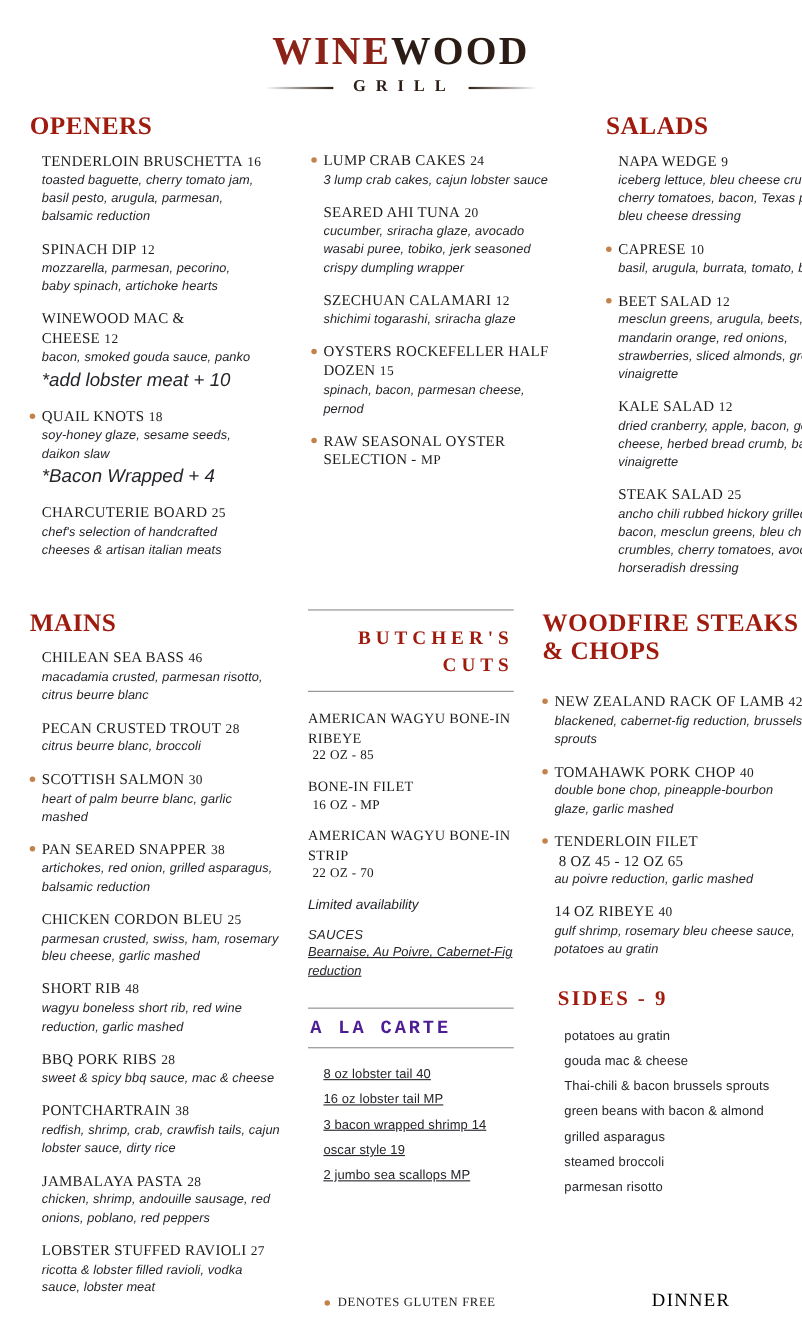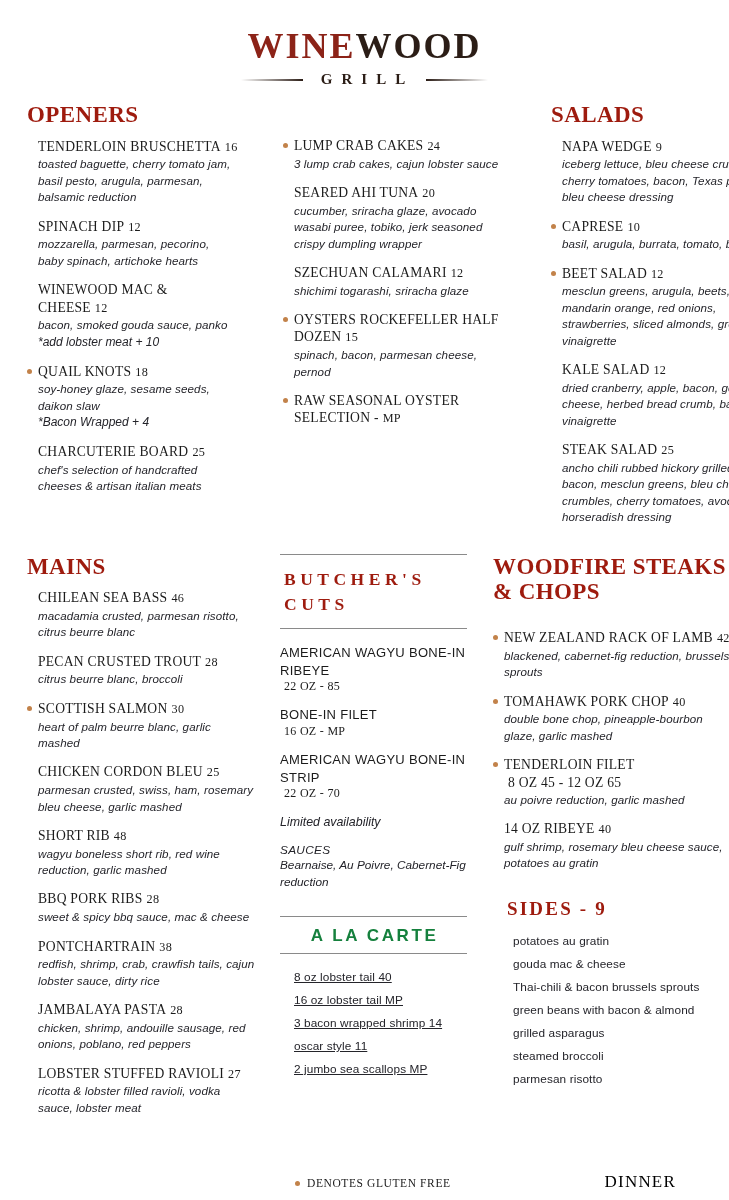--- a/index.html
+++ b/index.html
@@ -80,21 +80,21 @@
     font-style: italic;
     font-size: 11.6px;
     line-height: 1.42;
     color: #24242a;
     letter-spacing: 0.1px;
     margin-top: 1px;
   }
   .item-note {
     font-family: "Liberation Sans", sans-serif;
     font-style: italic;
-    font-size: 12px;
+    font-size: 17px;
     line-height: 1.42;
     color: #24242a;
   }
   .gf::before {
     content: "";
     position: absolute;
     left: 0px;
     top: 6px;
     width: 5px;
     height: 5px;
@@ -136,27 +136,27 @@
   .col-steaks { padding-left: 14px; }
 
   
   .rule { height: 1px; background: #8a8a8a; width: 100%; }
   .butcher-title {
     font-family: "Liberation Serif", serif;
     font-weight: bold;
     color: #9e1b0e;
     font-size: 17.5px;
     letter-spacing: 4.5px;
-    text-align: left;
+    text-align: right;
     line-height: 1.45;
     padding: 12px 0 11px 4px;
   }
   .cut { margin-bottom: 12px; }
   .cut-name {
-    font-family: Liberation Sans, sans-serif;
+    font-family: Liberation Serif, serif;
     font-size: 13px;
     letter-spacing: 0.3px;
     line-height: 1.35;
     color: #1b1b1b;
   }
   .cut-size {
     font-family: "Liberation Serif", serif;
     font-size: 12px;
     letter-spacing: 0.3px;
     color: #1b1b1b;
@@ -175,31 +175,32 @@
     font-size: 11.8px;
     color: #24242a;
     letter-spacing: 0.3px;
   }
   .sauces-body {
     font-family: "Liberation Sans", sans-serif;
     font-style: italic;
     font-size: 11.8px;
     line-height: 1.4;
     color: #24242a;
+    text-decoration: underline;
   }
 
   
   .alc-wrap { margin-top: 26px; }
   .alc-title {
-    font-family: Liberation Sans, sans-serif;
-    font-weight: bold;
-    color: #15803d;
+    font-family: Liberation Mono, monospace;
+    font-weight: bold;
+    color: #4c1d95;
     font-size: 17px;
     letter-spacing: 2.6px;
-    text-align: center;
+    text-align: left;
     padding: 9px 0 7px 2px;
   }
   .alc-list { padding: 12px 0 0 14px; }
   .alc-item {
     font-family: "Liberation Sans", sans-serif;
     font-size: 11.8px;
     color: #24242a;
     line-height: 1.95;
     letter-spacing: 0.1px;
     text-decoration: underline;
@@ -220,21 +221,21 @@
     font-size: 11.8px;
     color: #24242a;
     line-height: 1.95;
     letter-spacing: 0.1px;
     padding-left: 6px;
   }
 
   
   .footer {
     position: absolute;
-    left: 0; right: 0; bottom: 8px;
+    left: 0; right: 12px; bottom: 8px;
     display: flex;
     align-items: baseline;
     padding: 0 18px 0 0;
   }
   .footer-gf {
     font-family: "Liberation Serif", serif;
     font-size: 11.5px;
     letter-spacing: 0.6px;
     color: #1b1b1b;
     margin-left: 295px;
@@ -365,20 +366,24 @@
             <div class="item-title">CHILEAN SEA BASS<span class="price">46</span></div>
             <div class="item-desc">macadamia crusted, parmesan risotto, citrus beurre blanc</div>
           </div>
           <div class="item">
             <div class="item-title">PECAN CRUSTED TROUT<span class="price">28</span></div>
             <div class="item-desc">citrus beurre blanc, broccoli</div>
           </div>
           <div class="item gf">
             <div class="item-title">SCOTTISH SALMON<span class="price">30</span></div>
             <div class="item-desc">heart of palm beurre blanc, garlic mashed</div>
+          </div>
+          <div class="item gf">
+            <div class="item-title">PAN SEARED SNAPPER<span class="price">38</span></div>
+            <div class="item-desc">artichokes, red onion, grilled asparagus, balsamic reduction</div>
           </div>
           <div class="item">
             <div class="item-title">CHICKEN CORDON BLEU<span class="price">25</span></div>
             <div class="item-desc">parmesan crusted, swiss, ham, rosemary bleu cheese, garlic mashed</div>
           </div>
           <div class="item">
             <div class="item-title">SHORT RIB<span class="price">48</span></div>
             <div class="item-desc">wagyu boneless short rib, red wine reduction, garlic mashed</div>
           </div>
           <div class="item">
@@ -428,21 +433,21 @@
       <div class="sauces-body">Bearnaise, Au Poivre, Cabernet-Fig reduction</div>
 
       <div class="alc-wrap">
         <div class="rule"></div>
         <div class="alc-title">A LA CARTE</div>
         <div class="rule"></div>
         <div class="alc-list" id="alc-list">
             <div class="alc-item">8 oz lobster tail 40</div>
             <div class="alc-item">16 oz lobster tail MP</div>
             <div class="alc-item">3 bacon wrapped shrimp 14</div>
-            <div class="alc-item">oscar style 11</div>
+            <div class="alc-item">oscar style 19</div>
             <div class="alc-item">2 jumbo sea scallops MP</div>
           </div>
       </div>
     </div>
 
     <div class="col col-steaks">
       <div class="sec-head">
         <div>WOODFIRE STEAKS</div>
         <div>&amp; CHOPS</div>
       </div>

